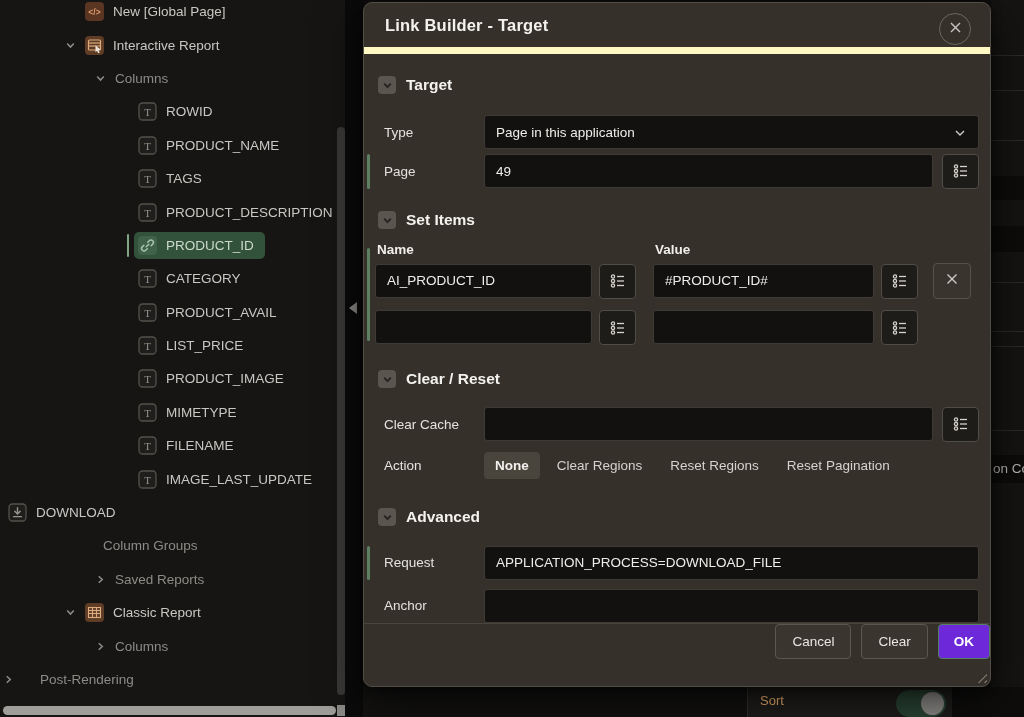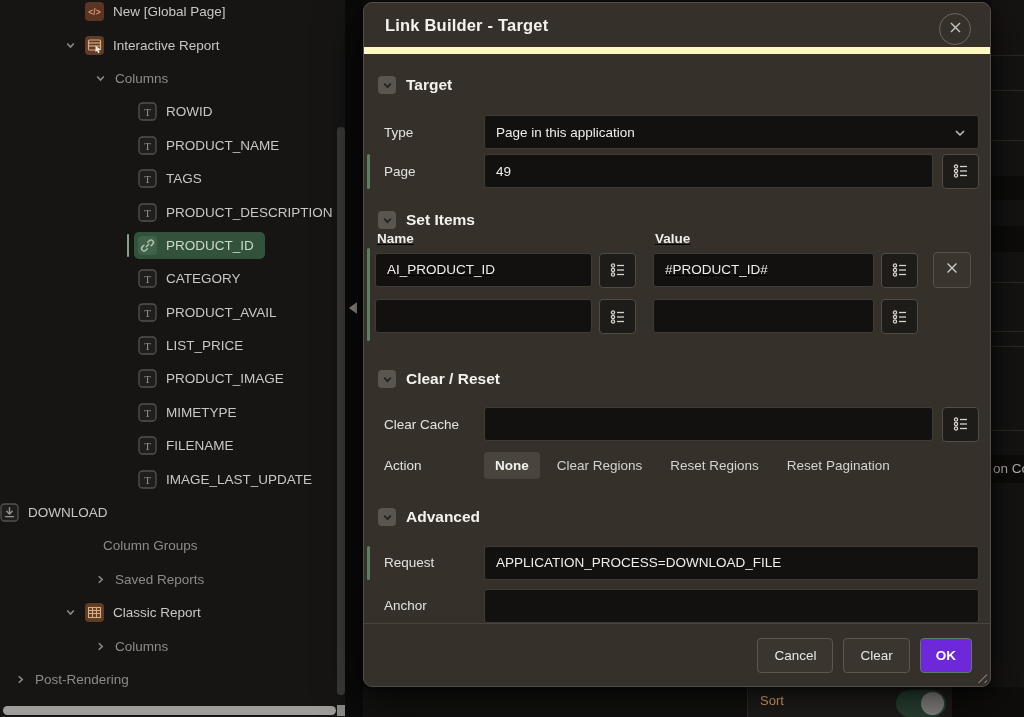--- a/index.html
+++ b/index.html
@@ -55,37 +55,37 @@
   .flabel{width:100px;flex:none;font-size:13.5px;color:#e4e2df;}
   .inp{height:34px;background:#131110;border:1px solid #3e3a35;border-radius:3px;color:#efedea;
        font-size:13.5px;padding:0 11px;box-sizing:border-box;font-family:inherit;outline:none;}
   .grow{flex:1;}
   .sel-box{flex:1;height:34px;background:#131110;border:1px solid #3e3a35;border-radius:3px;
            display:flex;align-items:center;padding:0 11px;color:#efedea;font-size:13.5px;position:relative;box-sizing:border-box;cursor:pointer;}
   .sel-chev{position:absolute;right:11px;top:10px;}
   .lov{width:37px;height:35px;margin-left:9px;background:#1e1c19;border:1px solid #504c46;border-radius:4px;
        display:flex;align-items:center;justify-content:center;flex:none;cursor:pointer;box-sizing:border-box;}
   .gmark{position:absolute;left:3px;width:3px;background:#5d8063;border-radius:2px;}
-  .si-block{position:absolute;left:11px;top:228px;right:11px;text-decoration:underline;}
+  .si-block{position:absolute;left:11px;top:239px;right:11px;}
   .si-headers{display:flex;font-weight:bold;font-size:13.5px;color:#f0eeeb;margin-bottom:6px;}
   .si-hname{width:278px;flex:none;padding-left:2px;}
   .si-row{display:flex;align-items:center;margin-bottom:11px;}
   .si-name{display:flex;width:260px;flex:none;}
   .si-name .inp{width:217px;flex:none;}
   .si-name .lov,.si-value .lov{margin-left:7px;}
   .si-gap{width:18px;flex:none;}
   .si-value{display:flex;width:264px;flex:none;}
   .si-value .inp{width:221px;flex:none;}
   .xbtn{width:38px;height:36px;margin-left:16px;background:#39352e;border:1px solid #56524b;border-radius:4px;
         display:flex;align-items:center;justify-content:center;flex:none;cursor:pointer;box-sizing:border-box;}
   .pills{display:flex;align-items:flex-end;}
   .pill{font-size:13.5px;color:#d6d3cf;padding:6px 11px;margin-right:6px;cursor:pointer;white-space:nowrap;}
   .pill.sel{background:#4a453c;border-radius:4px;font-weight:bold;color:#f3f1ee;}
   .dlg-footer{position:absolute;left:0;right:0;top:620px;bottom:0;border-top:1px solid #49453e;
-              display:flex;align-items:center;justify-content:flex-end;gap:10px;padding-right:18px;
+              display:flex;align-items:flex-start;justify-content:flex-end;gap:10px;
               border-radius:0 0 9px 9px;box-sizing:border-box;}
   .btn{height:35px;padding:0 16px;border-radius:4px;background:#3a362f;border:1px solid #5c5750;
        color:#e9e7e4;font-size:13.5px;display:flex;align-items:center;cursor:pointer;box-sizing:border-box;}
   .btn.ok{background:#6d28d9;border-color:#547f62;color:#fff;font-weight:bold;padding:0 15px;}
   .resize{position:absolute;right:3px;bottom:3px;width:12px;height:12px;
           background:repeating-linear-gradient(135deg,transparent 0 2.5px,#6e6a62 2.5px 4px);
           clip-path:polygon(100% 0,100% 100%,0 100%);}
 </style>
 </head>
 <body>
@@ -266,21 +266,21 @@
           <span class="pillwrap">
             <span class="ticon">
               <svg width="19" height="19" viewBox="0 0 19 19">
                 <rect x="1" y="1" width="17" height="17" rx="3.5" fill="rgba(255,255,255,0.04)" stroke="#55524c" stroke-width="1.3"></rect>
                 <text x="9.5" y="13.5" text-anchor="middle" font-size="11" font-family="Liberation Serif,serif" fill="#96948e">T</text>
               </svg>
             </span>
             <span class="tlabel">IMAGE_LAST_UPDATE</span>
           </span>
         </div>
-        <div class="tree-row" style="">
+        <div class="tree-row" style=" margin-left: 8px;">
           <span class="pillwrap">
             <span class="ticon">
               <svg width="19" height="19" viewBox="0 0 19 19">
                 <rect x="1" y="1" width="17" height="17" rx="3.5" fill="rgba(255,255,255,0.04)" stroke="#55524c" stroke-width="1.3"></rect>
                 <g stroke="#96948e" stroke-width="1.4" fill="none" stroke-linecap="round">
                   <path d="M9.5 4.8 v5.6"></path>
                   <path d="M6.8 8.2 L9.5 11 L12.2 8.2"></path>
                   <path d="M5.5 13.6 h8"></path>
                 </g>
               </svg>
@@ -329,21 +329,21 @@
         <div class="tree-row dim" style="padding-left: 92px;">
           <span class="tslot">
             <svg width="11" height="11" viewBox="0 0 10 10">
               <polyline points="3.4,2 6.6,5 3.4,8" fill="none" stroke="#8e8c88" stroke-width="1.4"></polyline>
             </svg>
           </span>
           <span class="pillwrap">
             <span class="tlabel">Columns</span>
           </span>
         </div>
-        <div class="tree-row dim" style="padding-left: 12px;">
+        <div class="tree-row dim" style=" gap: 17px;">
           <span class="tslot">
             <svg width="11" height="11" viewBox="0 0 10 10">
               <polyline points="3.4,2 6.6,5 3.4,8" fill="none" stroke="#8e8c88" stroke-width="1.4"></polyline>
             </svg>
           </span>
           <span class="pillwrap">
             <span class="tlabel">Post-Rendering</span>
           </span>
         </div>
       </div>

